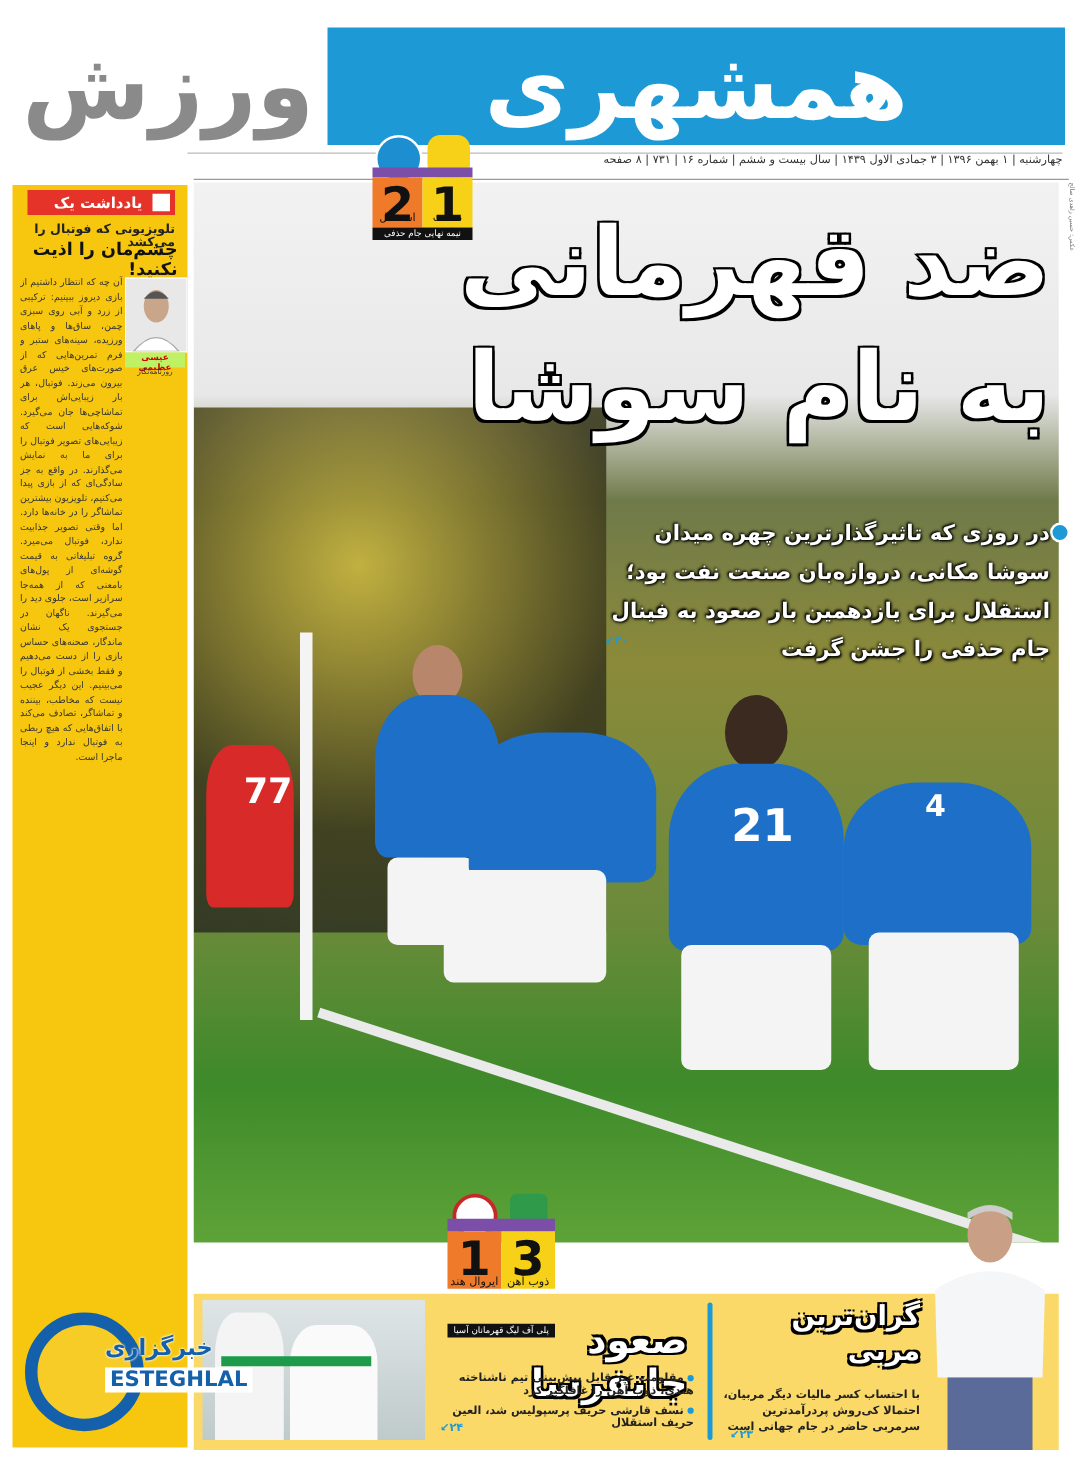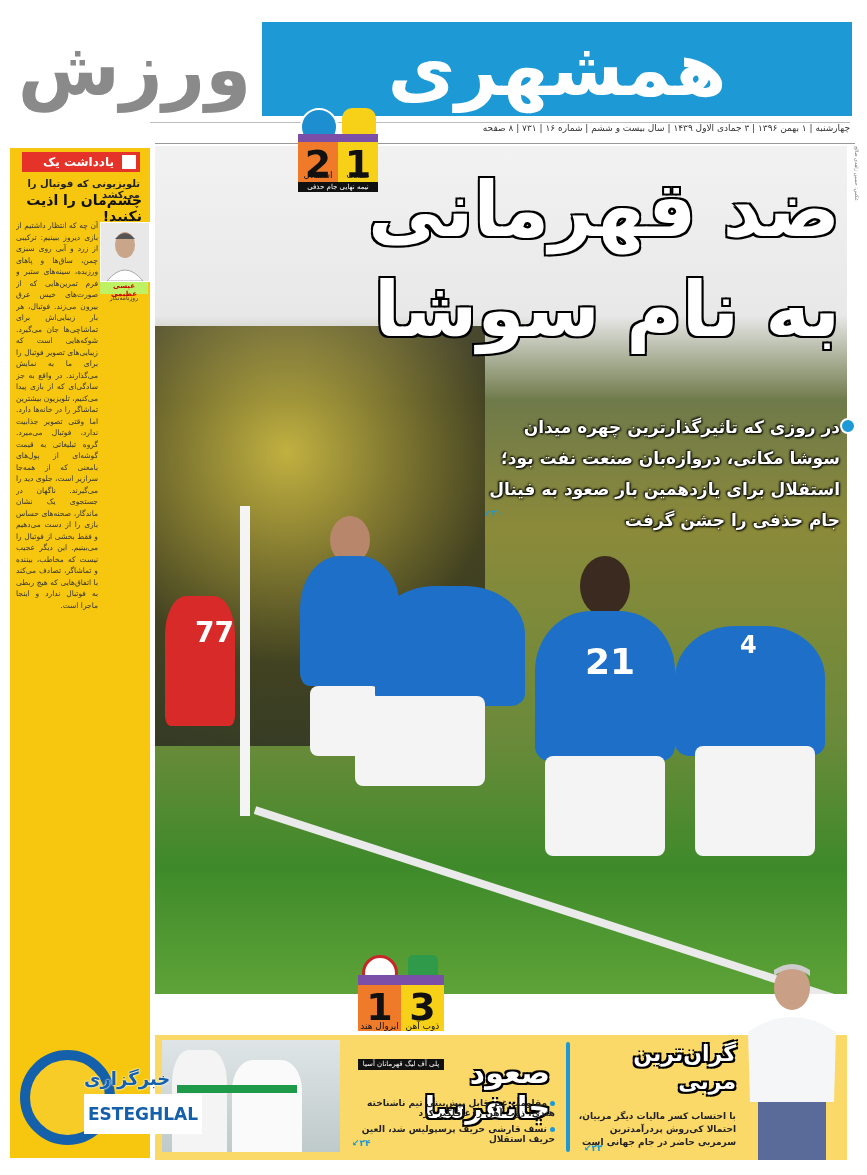--- a/index.html
+++ b/index.html
@@ -49,21 +49,21 @@
   .blt{position:absolute;direction:rtl;text-align:right;font-size:9px;font-weight:bold;color:#222;}
   .dot{display:inline-block;width:5px;height:5px;border-radius:50%;background:#1d9ad6;margin-left:3px;}
   #pageref2{left:352px;top:1138px;font-size:9px;color:#1d9ad6;font-weight:bold;}
   #divider{left:566px;top:1042px;width:4px;height:110px;background:#1d9ad6;border-radius:2px;}
   #coach-title{left:574px;top:1040px;width:162px;direction:rtl;text-align:right;font-weight:bold;font-size:22px;line-height:28px;color:#fff;text-shadow:2px 2px 0 #000,-2px -2px 0 #000,2px -2px 0 #000,-2px 2px 0 #000;}
   #coach-body{left:574px;top:1110px;width:162px;direction:rtl;text-align:right;font-size:9px;font-weight:bold;line-height:13px;color:#222;}
   #pageref3{left:584px;top:1143px;font-size:9px;color:#1d9ad6;font-weight:bold;}
   #coach{left:738px;top:962px;width:104px;height:198px;}
   #wm-circle{left:20px;top:1050px;width:95px;height:95px;border-radius:50%;border:10px solid #1560aa;box-sizing:border-box;background:rgba(255,255,255,.1);}
   #wm-text1{left:84px;top:1068px;font-size:18px;font-weight:bold;color:#1560aa;direction:rtl;text-shadow:0 0 2px #fff,0 0 2px #fff;}
-  #wm-text2{left:84px;top:1094px;background:#fff;color:#1560aa;font-weight:bold;font-size:17px;padding:10px 4px;}
+  #wm-text2{left:84px;top:1094px;background:#fff;color:#1560aa;font-weight:bold;font-size:17px;padding:0 4px;}
 </style>
 </head>
 <body>
 
 <div id="mast" class="abs"></div>
 <div id="mast-blue" class="abs">همشهری</div>
 <div id="mast-gray" class="abs">ورزش</div>
 <div id="rule1" class="abs"></div>
 <div id="dateline" class="abs">چهارشنبه | ۱ بهمن ۱۳۹۶ | ۳ جمادی الاول ۱۴۳۹ | سال بیست و ششم | شماره ۱۶ | ۷۳۱ | ۸ صفحه</div>
 <div id="rule2" class="abs"></div>

